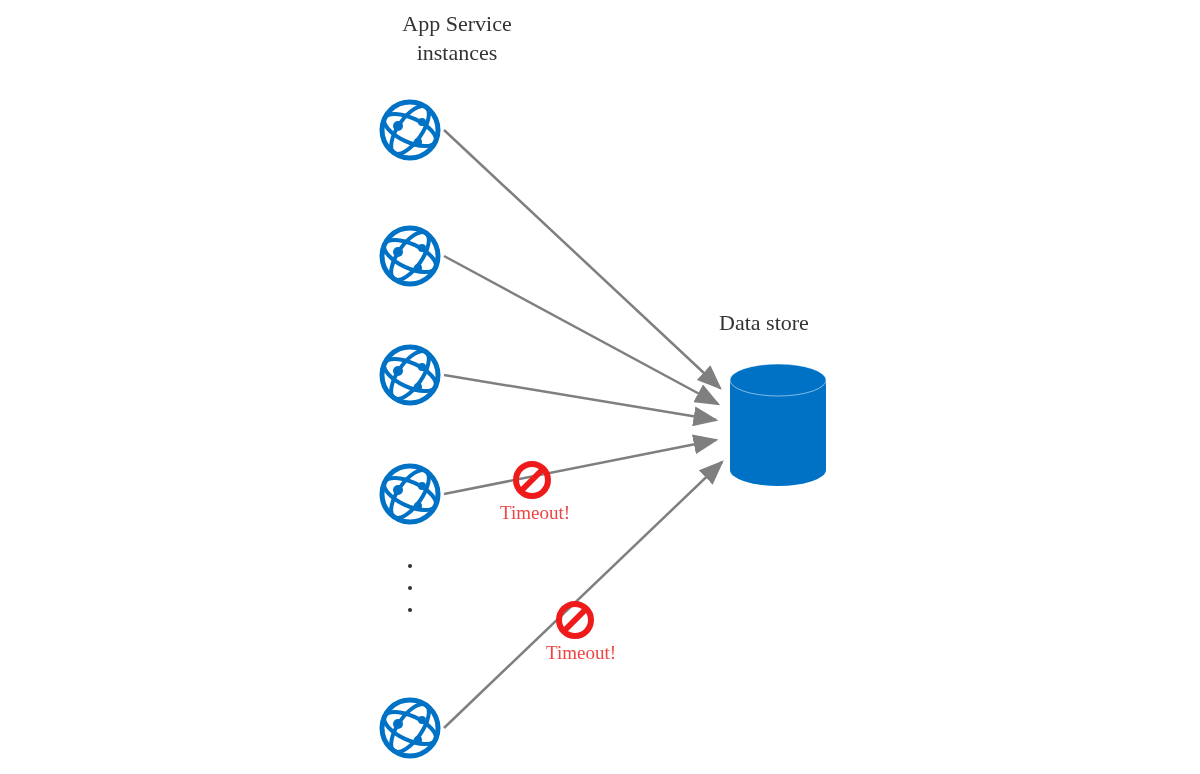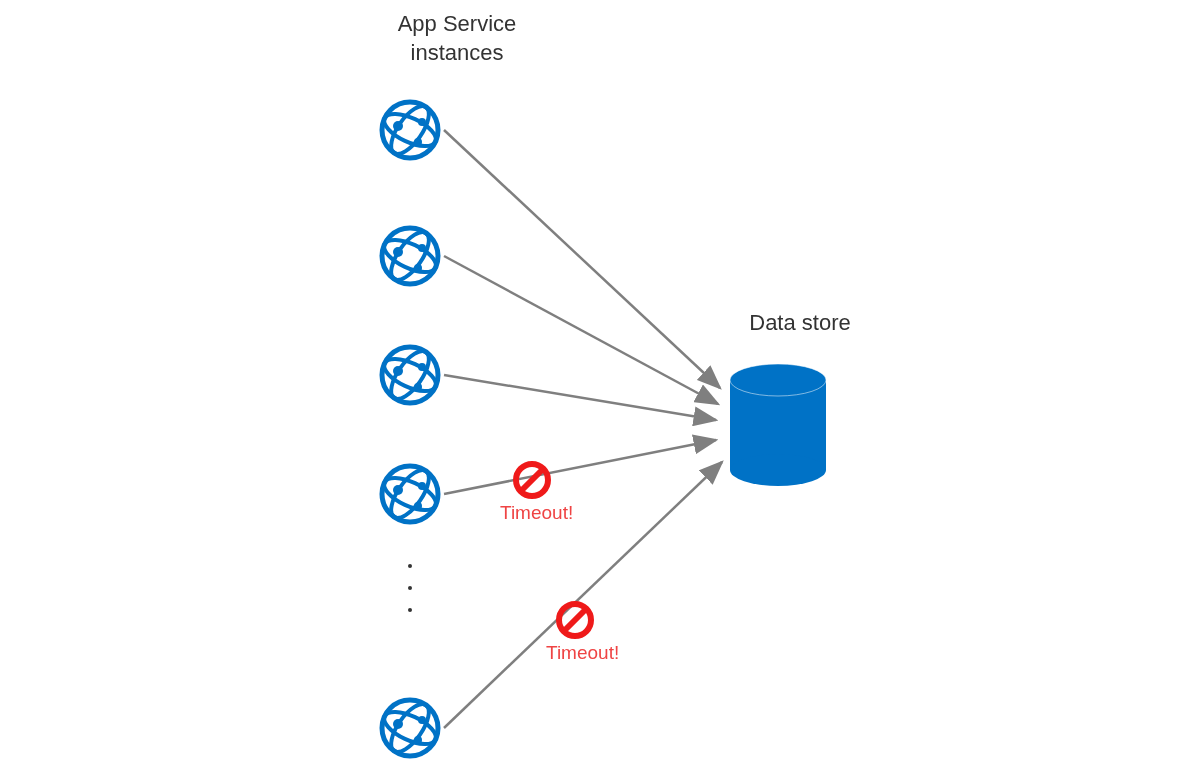--- a/index.html
+++ b/index.html
@@ -7,35 +7,36 @@
       width: 1200px;
       height: 774px;
       background: #ffffff;
       font-family: 'Segoe UI', Arial, sans-serif;
       position: relative;
     }
     .diagram-container {
       position: relative;
       width: 100%;
       height: 100%;
+      font-family: Liberation Serif, serif;
     }
     .label {
       position: absolute;
       font-size: 22px;
       color: #333;
       text-align: center;
     }
     .title-left {
       left: 357px;
       top: 10px;
       width: 200px;
       line-height: 1.3;
     }
     .title-right {
-      left: 700px;
+      left: 664px;
       top: 310px;
       width: 200px;
     }
     .app-icon {
       position: absolute;
       width: 64px;
       height: 64px;
     }
     .no-icon {
       position: absolute;

